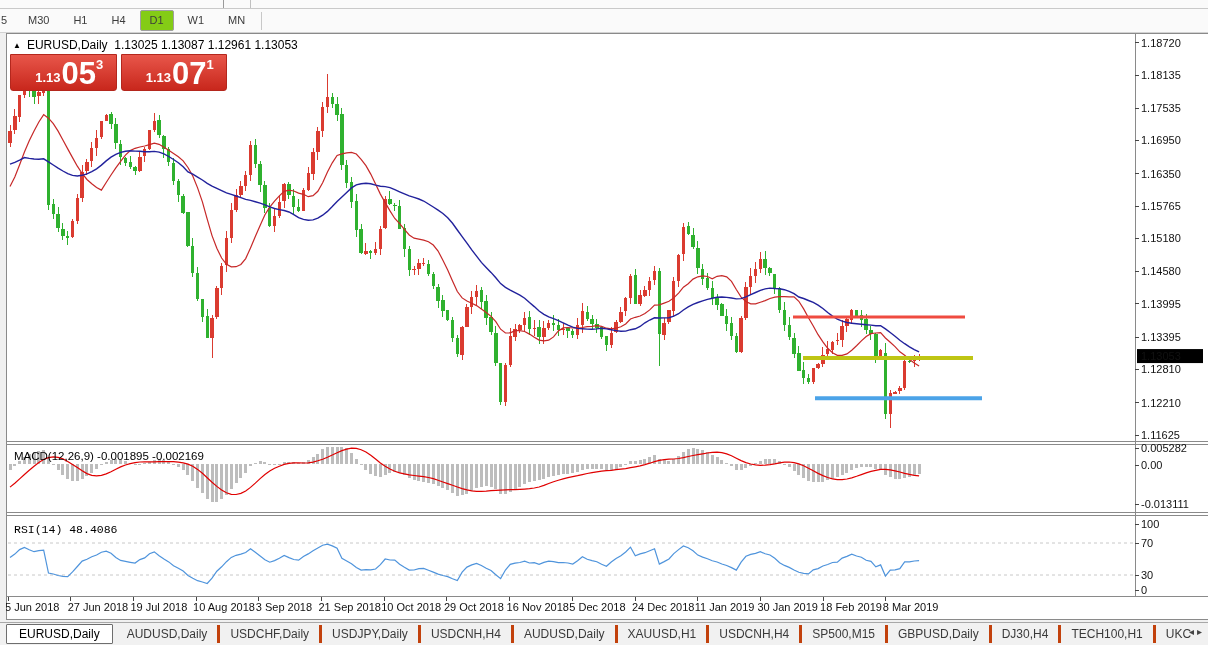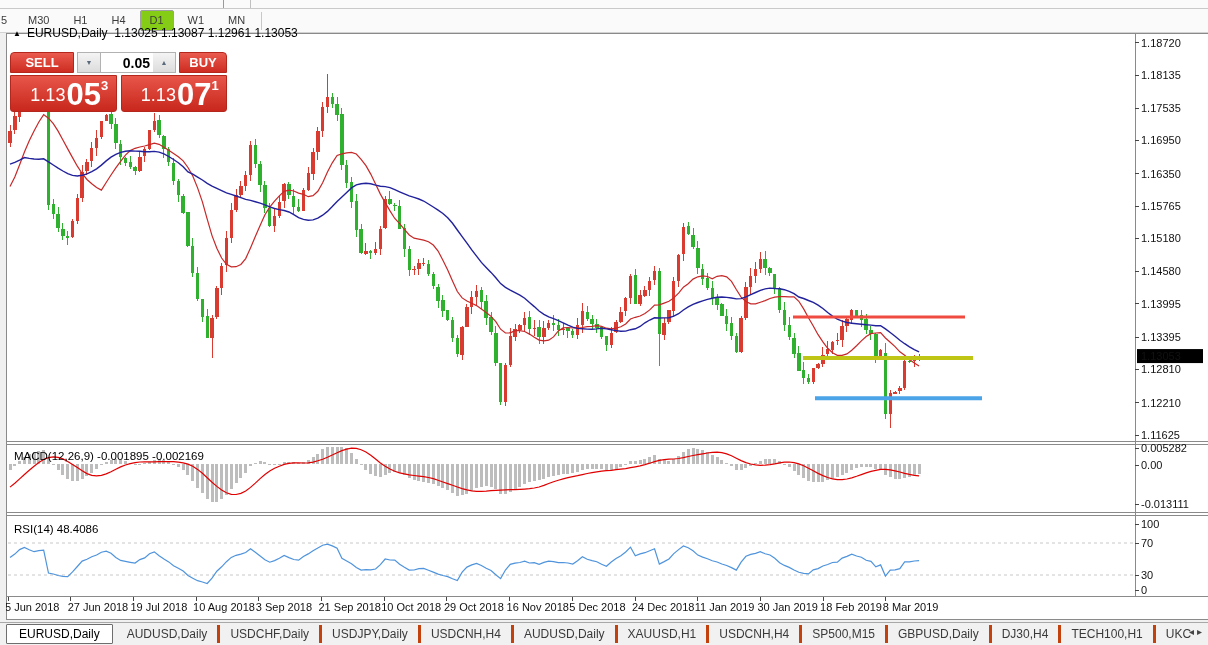--- a/index.html
+++ b/index.html
@@ -15,45 +15,45 @@
   #tf-toolbar{position:absolute;left:0;top:9px;width:1208px;height:23px;background:#fafafa;border-bottom:1px solid #d2d2d2;display:flex;align-items:center;}
   .tf-btn{height:19px;line-height:19px;padding:0 9px;margin:0 2px;font-size:11px;color:#3c3c3c;border:1px solid transparent;border-radius:2px;cursor:default;}
   .tf-btn.first{width:10px;padding:0 2px 0 0;overflow:hidden;margin-left:0;}
   .tf-btn.active{background:#84cc16;border-color:#9f9f9f;}
   .tf-sep{width:1px;height:18px;background:#c8c8c8;margin:0 4px;}
   
   #chart-window{position:absolute;left:6px;top:33px;width:1202px;height:587px;background:#ffffff;}
   #chart-svg{position:absolute;left:6px;top:33px;width:1202px;height:587px;}
   svg text{font-family:"Liberation Sans",sans-serif;font-size:11px;fill:#111;}
   
-  #chart-header{position:absolute;left:13px;top:26px;font-size:12px;color:#000;white-space:nowrap;z-index:5;}
+  #chart-header{position:absolute;left:13px;top:38px;font-size:12px;color:#000;white-space:nowrap;z-index:5;}
   #chart-header .exp{font-size:8px;margin-right:6px;vertical-align:1px;color:#000;cursor:default;}
   
   #trade-panel{position:absolute;left:10px;top:52px;width:217px;z-index:6;font-family:"Liberation Sans",sans-serif;}
   #trade-row1{display:flex;height:21px;}
   .ocl-btn{background:linear-gradient(#ea5a4e,#cd2c21);color:#fff;font-size:13px;font-weight:bold;
     display:flex;align-items:center;justify-content:center;border:1px solid #b4271d;cursor:default;}
   #sell-btn{width:62px;border-radius:4px 0 0 0;}
   #buy-btn{flex:1;border-radius:0 4px 0 0;}
   .spin-btn{width:22px;background:linear-gradient(#f4f4f4,#dcdcdc);border:1px solid #b2b2b2;border-left:none;
     display:flex;align-items:center;justify-content:center;font-size:7px;color:#5a6a7a;cursor:default;}
   #spin-down{border-left:1px solid #b2b2b2;margin-left:3px;}
   .vol-input{width:46px;border:1px solid #b2b2b2;border-left:none;border-right:none;font-size:14px;font-weight:bold;
     text-align:right;padding:0 3px;color:#000;font-family:"Liberation Sans",sans-serif;background:#fff;margin-right:0;}
   #spin-up{margin-right:3px;}
   #trade-row2{display:flex;height:37px;margin-top:2px;gap:4px;}
   .price-panel{flex:1;background:linear-gradient(#e8564a,#c8271c);border:1px solid #b4271d;border-radius:0 0 3px 3px;
     color:#fff;display:flex;align-items:flex-end;justify-content:center;padding-bottom:3px;cursor:default;}
-  .price-panel .small{font-size:18px;font-weight:normal;margin:0 1px 2px 12px;}
+  .price-panel .small{font-size:13px;font-weight:bold;margin:0 1px 2px 12px;}
   .price-panel .big{font-size:31px;font-weight:bold;line-height:27px;}
   .price-panel .sup{font-size:13px;font-weight:bold;align-self:flex-start;margin-top:2px;}
   
   .ind-label{position:absolute;font-size:11.5px;color:#000;z-index:5;white-space:nowrap;}
   #macd-label{left:14px;top:450px;}
-  #rsi-label{left:14px;top:523px;}
+  #rsi-label{left:14px;top:523px;font-family:Liberation Mono, monospace;}
   
   #tab-bar{position:absolute;left:0;top:622px;width:1208px;height:23px;background:#f1f1f1;border-top:1px solid #a8a8a8;
     display:flex;align-items:center;padding-left:6px;box-sizing:border-box;}
   .tab{font-size:12px;color:#3a3a3a;padding:2px 10px;white-space:nowrap;border-right:3px solid #c2410c;cursor:default;}
   .tab.last{border-right:none;width:30px;overflow:hidden;padding-right:0;}
   .tab.active{background:#fff;border:1px solid #6e6e6e;border-radius:1px;color:#000;margin-right:4px;padding:2px 12px;}
   #tab-scroll{position:absolute;right:3px;top:626px;z-index:7;font-size:10px;color:#444;letter-spacing:3px;cursor:default;}
 </style>
 </head>
 <body>
@@ -744,31 +744,20 @@
     <text x="1141" y="575" dy=".35em">30</text>
     <line x1="1135" y1="590" x2="1139" y2="590" stroke="#444" shape-rendering="crispEdges"></line>
     <text x="1141" y="590" dy=".35em">0</text>
   </svg>
 
 <div id="chart-header">
   <span class="exp">▲</span><span>EURUSD,Daily</span>&nbsp;&nbsp;<span>1.13025 1.13087 1.12961 1.13053</span>
 </div>
 
 <div id="trade-panel">
-  <div id="trade-row1">
-    <div id="sell-btn" class="ocl-btn">SELL</div>
-    <div id="spin-down" class="spin-btn">
-      <span>▼</span>
-    </div>
-    <input class="vol-input" readonly="" value="0.05" style="">
-    <div id="spin-up" class="spin-btn">
-      <span>▲</span>
-    </div>
-    <div id="buy-btn" class="ocl-btn">BUY</div>
-  </div>
   <div id="trade-row2">
     <div class="price-panel">
       <span class="small">1.13</span>
       <span class="big">05</span>
       <span class="sup">3</span>
     </div>
     <div class="price-panel">
       <span class="small">1.13</span>
       <span class="big">07</span>
       <span class="sup">1</span>

